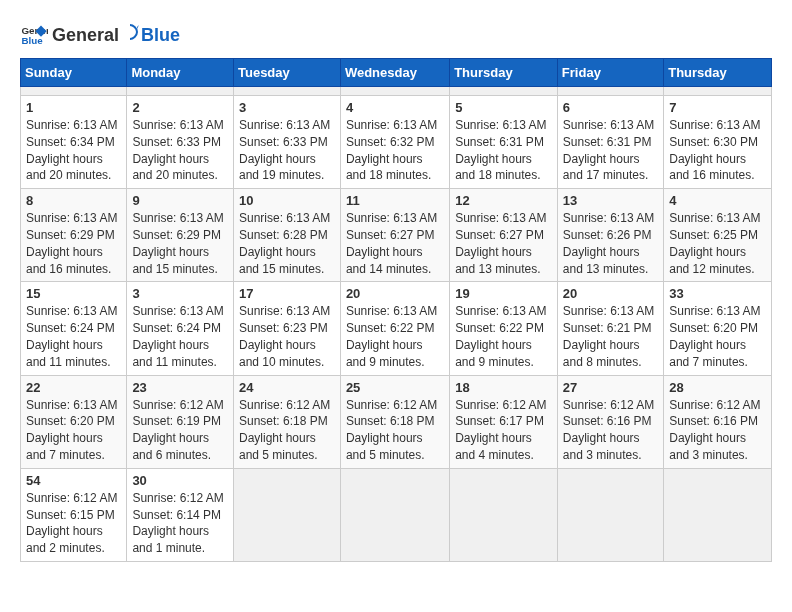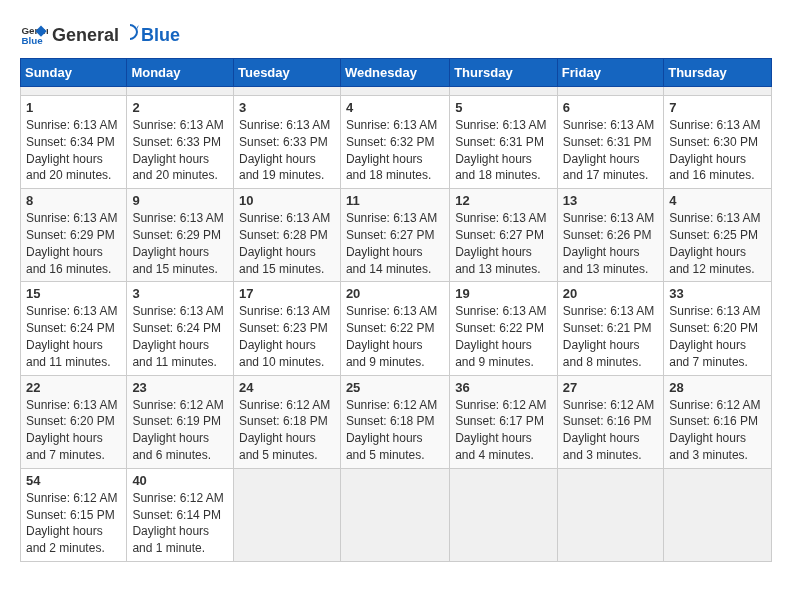--- a/index.html
+++ b/index.html
@@ -363,21 +363,21 @@
         <td>
         <span class="day-number">25</span>
         <div class="day-info">
           Sunrise: 6:12 AM<br>
           Sunset: 6:18 PM<br>
           Daylight hours<br>
           and 5 minutes.
         </div>
       </td>
         <td>
-        <span class="day-number">36</span>
+        <span class="day-number">18</span>
         <div class="day-info">
           Sunrise: 6:12 AM<br>
           Sunset: 6:17 PM<br>
           Daylight hours<br>
           and 4 minutes.
         </div>
       </td>
         <td>
         <span class="day-number">27</span>
         <div class="day-info">
@@ -401,21 +401,21 @@
         <td>
         <span class="day-number">54</span>
         <div class="day-info">
           Sunrise: 6:12 AM<br>
           Sunset: 6:15 PM<br>
           Daylight hours<br>
           and 2 minutes.
         </div>
       </td>
         <td>
-        <span class="day-number">40</span>
+        <span class="day-number">30</span>
         <div class="day-info">
           Sunrise: 6:12 AM<br>
           Sunset: 6:14 PM<br>
           Daylight hours<br>
           and 1 minute.
         </div>
       </td>
         <td class="empty-cell"></td>
         <td class="empty-cell"></td>
         <td class="empty-cell"></td>

